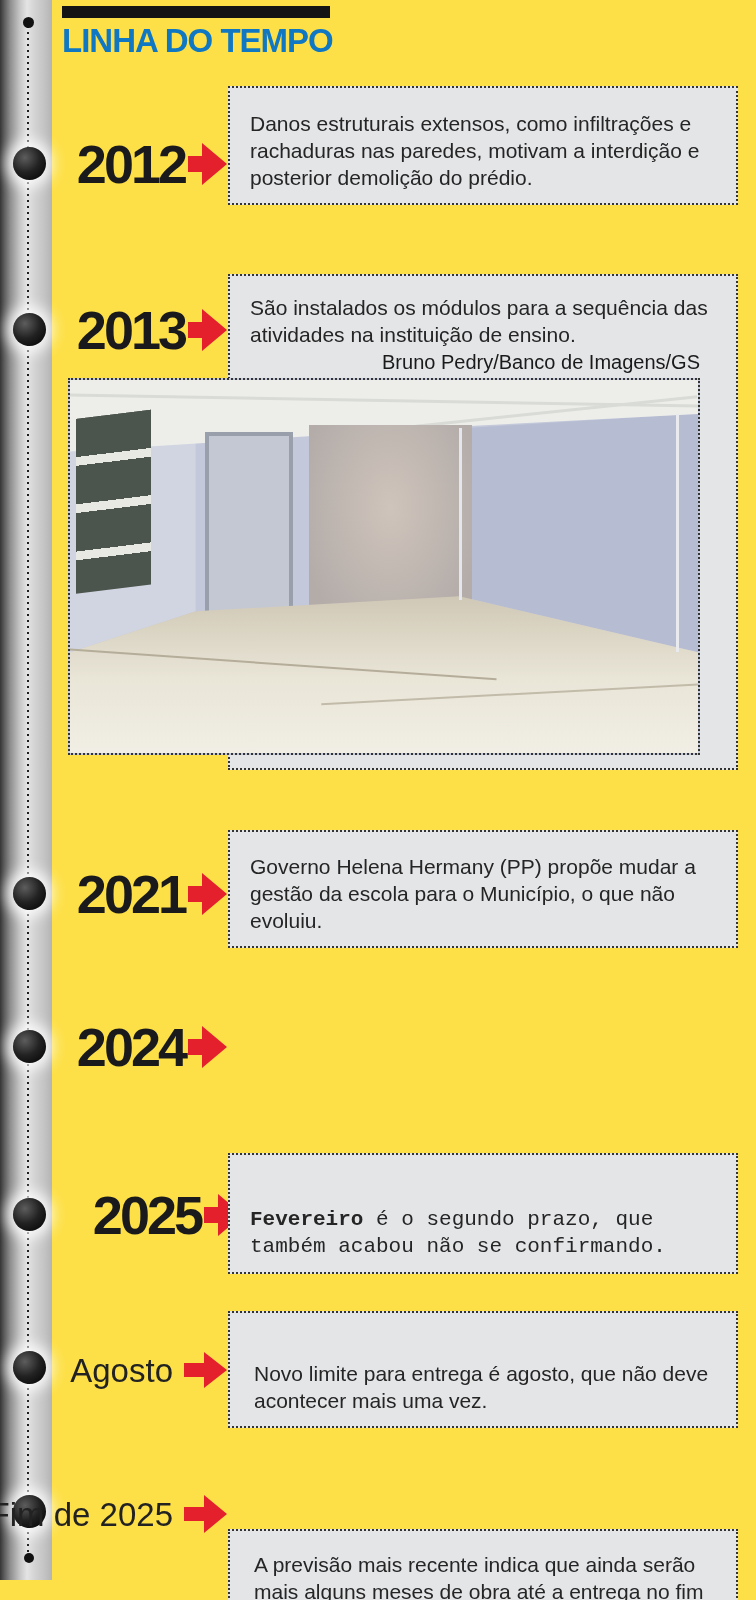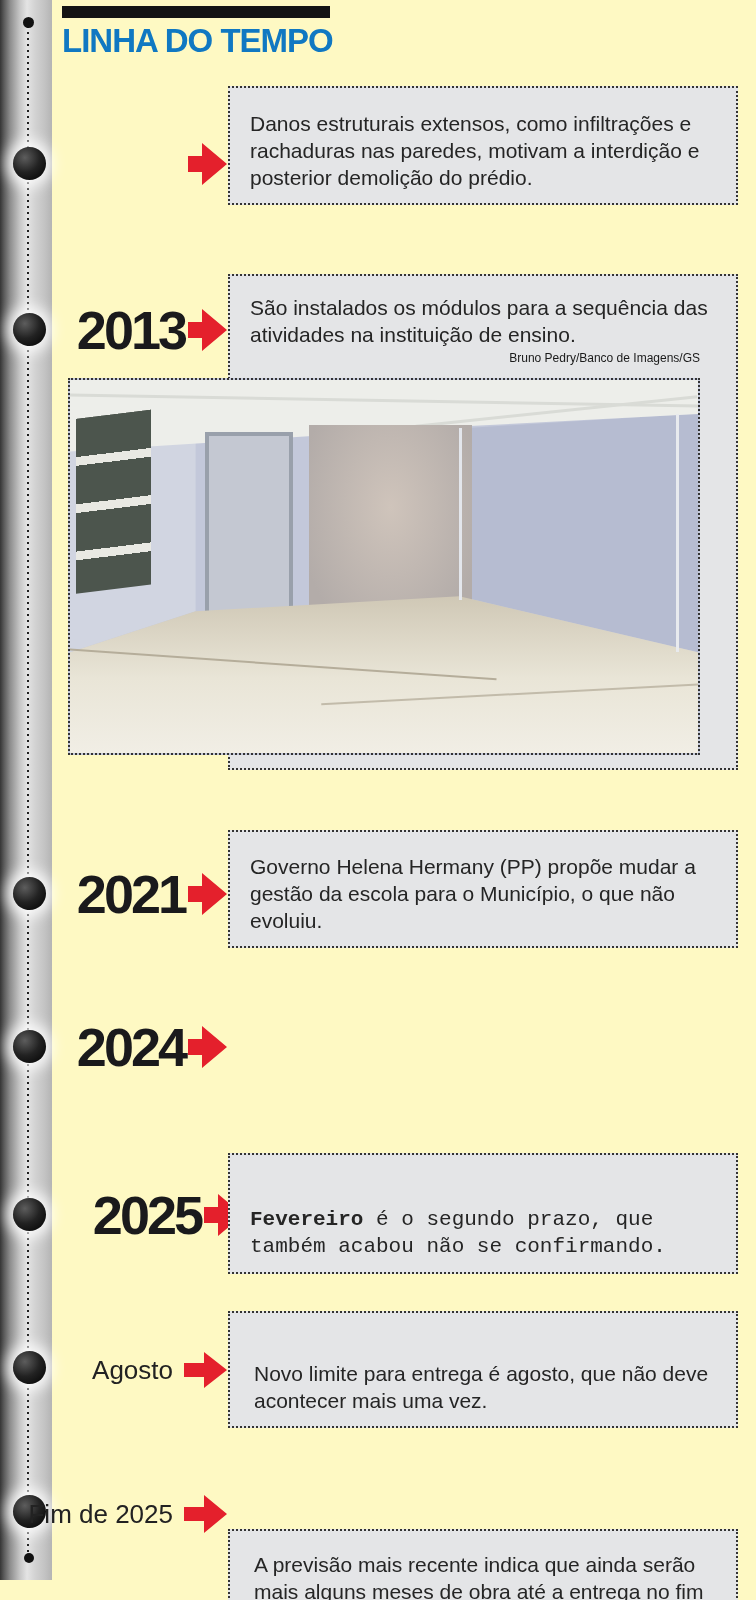--- a/index.html
+++ b/index.html
@@ -1,17 +1,17 @@
 <!DOCTYPE html>
 <html><head>
 <meta charset="utf-8">
 <style>
   html,body{margin:0;padding:0;background:#ffffff;}
   #page{
-    position:relative;width:756px;height:1600px;background:#fef9c3;
+    position:relative;width:756px;height:1600px;background:#fde047;
     font-family:"Liberation Sans","DejaVu Sans",sans-serif;overflow:hidden;
   }
   
   .tl-bar{
     position:absolute;left:0;top:0;width:52px;height:1580px;
     background:linear-gradient(to right,#353535 0%,#5c5c5c 8%,#8f8f8f 20%,
       #c6c6c6 38%,#e4e4e4 52%,#d2d2d2 68%,#c3c3c3 86%,#b4b4b4 100%);
   }
   .tl-dotline{
     position:absolute;left:27px;top:20px;width:2px;height:1540px;
@@ -32,36 +32,36 @@
   
   .lab-row{
     position:absolute;left:0;width:228px;display:flex;align-items:center;
     justify-content:flex-end;
   }
   .lab-year{
     font-size:54px;font-weight:bold;letter-spacing:-3px;color:#1a1a1c;
     line-height:1;white-space:nowrap;
   }
   .lab-month{
-    font-size:26px;font-weight:normal;color:#222;line-height:1;white-space:nowrap;
+    font-size:33px;font-weight:normal;color:#222;line-height:1;white-space:nowrap;
     margin-right:8px;
   }
   .arrow-svg{display:block;margin-left:3px;flex:0 0 auto;}
   
   .tbox{
     position:absolute;left:228px;width:510px;box-sizing:border-box;
     background:#e4e5e7;border:2px dotted #333;
     display:flex;flex-direction:column;justify-content:flex-end;
     padding:12px 20px;font-size:21px;line-height:27px;color:#252525;
   }
   .tbox .lead{font-weight:bold;}
   .tbox-photo{justify-content:flex-start;padding-top:18px;}
   .tbox-indent{padding-left:24px;}
   .credit{
-    position:absolute;right:36px;top:76px;font-size:12px;color:#1a1a1a;
+    position:absolute;right:36px;top:76px;font-size:20px;color:#1a1a1a;
     font-weight:normal;line-height:1;
   }
   
   .photo{
     position:absolute;left:68px;top:378px;width:632px;height:377px;
     box-sizing:border-box;border:2px dotted #333;background:#c3c8da;
     overflow:hidden;z-index:3;
   }
   .ph{position:absolute;}
   .ph-ceiling{left:0;top:0;width:100%;height:24%;background:#edeeea;
@@ -101,20 +101,21 @@
   <div class="tl-node" style="top:877px;"></div>
   <div class="tl-node" style="top:1030px;"></div>
   <div class="tl-node" style="top:1198px;"></div>
   <div class="tl-node" style="top:1351px;"></div>
   <div class="tl-node" style="top:1495px;"></div>
 
   <div class="hdr-bar"></div>
   <div class="hdr-title">LINHA DO TEMPO</div>
 
   <div class="lab-row" style="top:134px;height:60px;">
+    <span class="lab-year">2012</span>
     <svg class="arrow-svg" width="40" height="46" viewBox="0 0 40 46">
       <polygon points="0,15 14,15 14,2 39,23 14,44 14,31 0,31" fill="#e4202c"></polygon>
       </svg>
   </div>
   <div class="tbox" style="top:86px;height:119px;">
     <div><span class="lead"></span><span>Danos estruturais extensos, como infiltrações e rachaduras nas paredes, motivam a interdição e posterior demolição do prédio.</span></div>
   </div>
 
   <div class="lab-row" style="top:300px;height:60px;">
     <span class="lab-year">2013</span>

